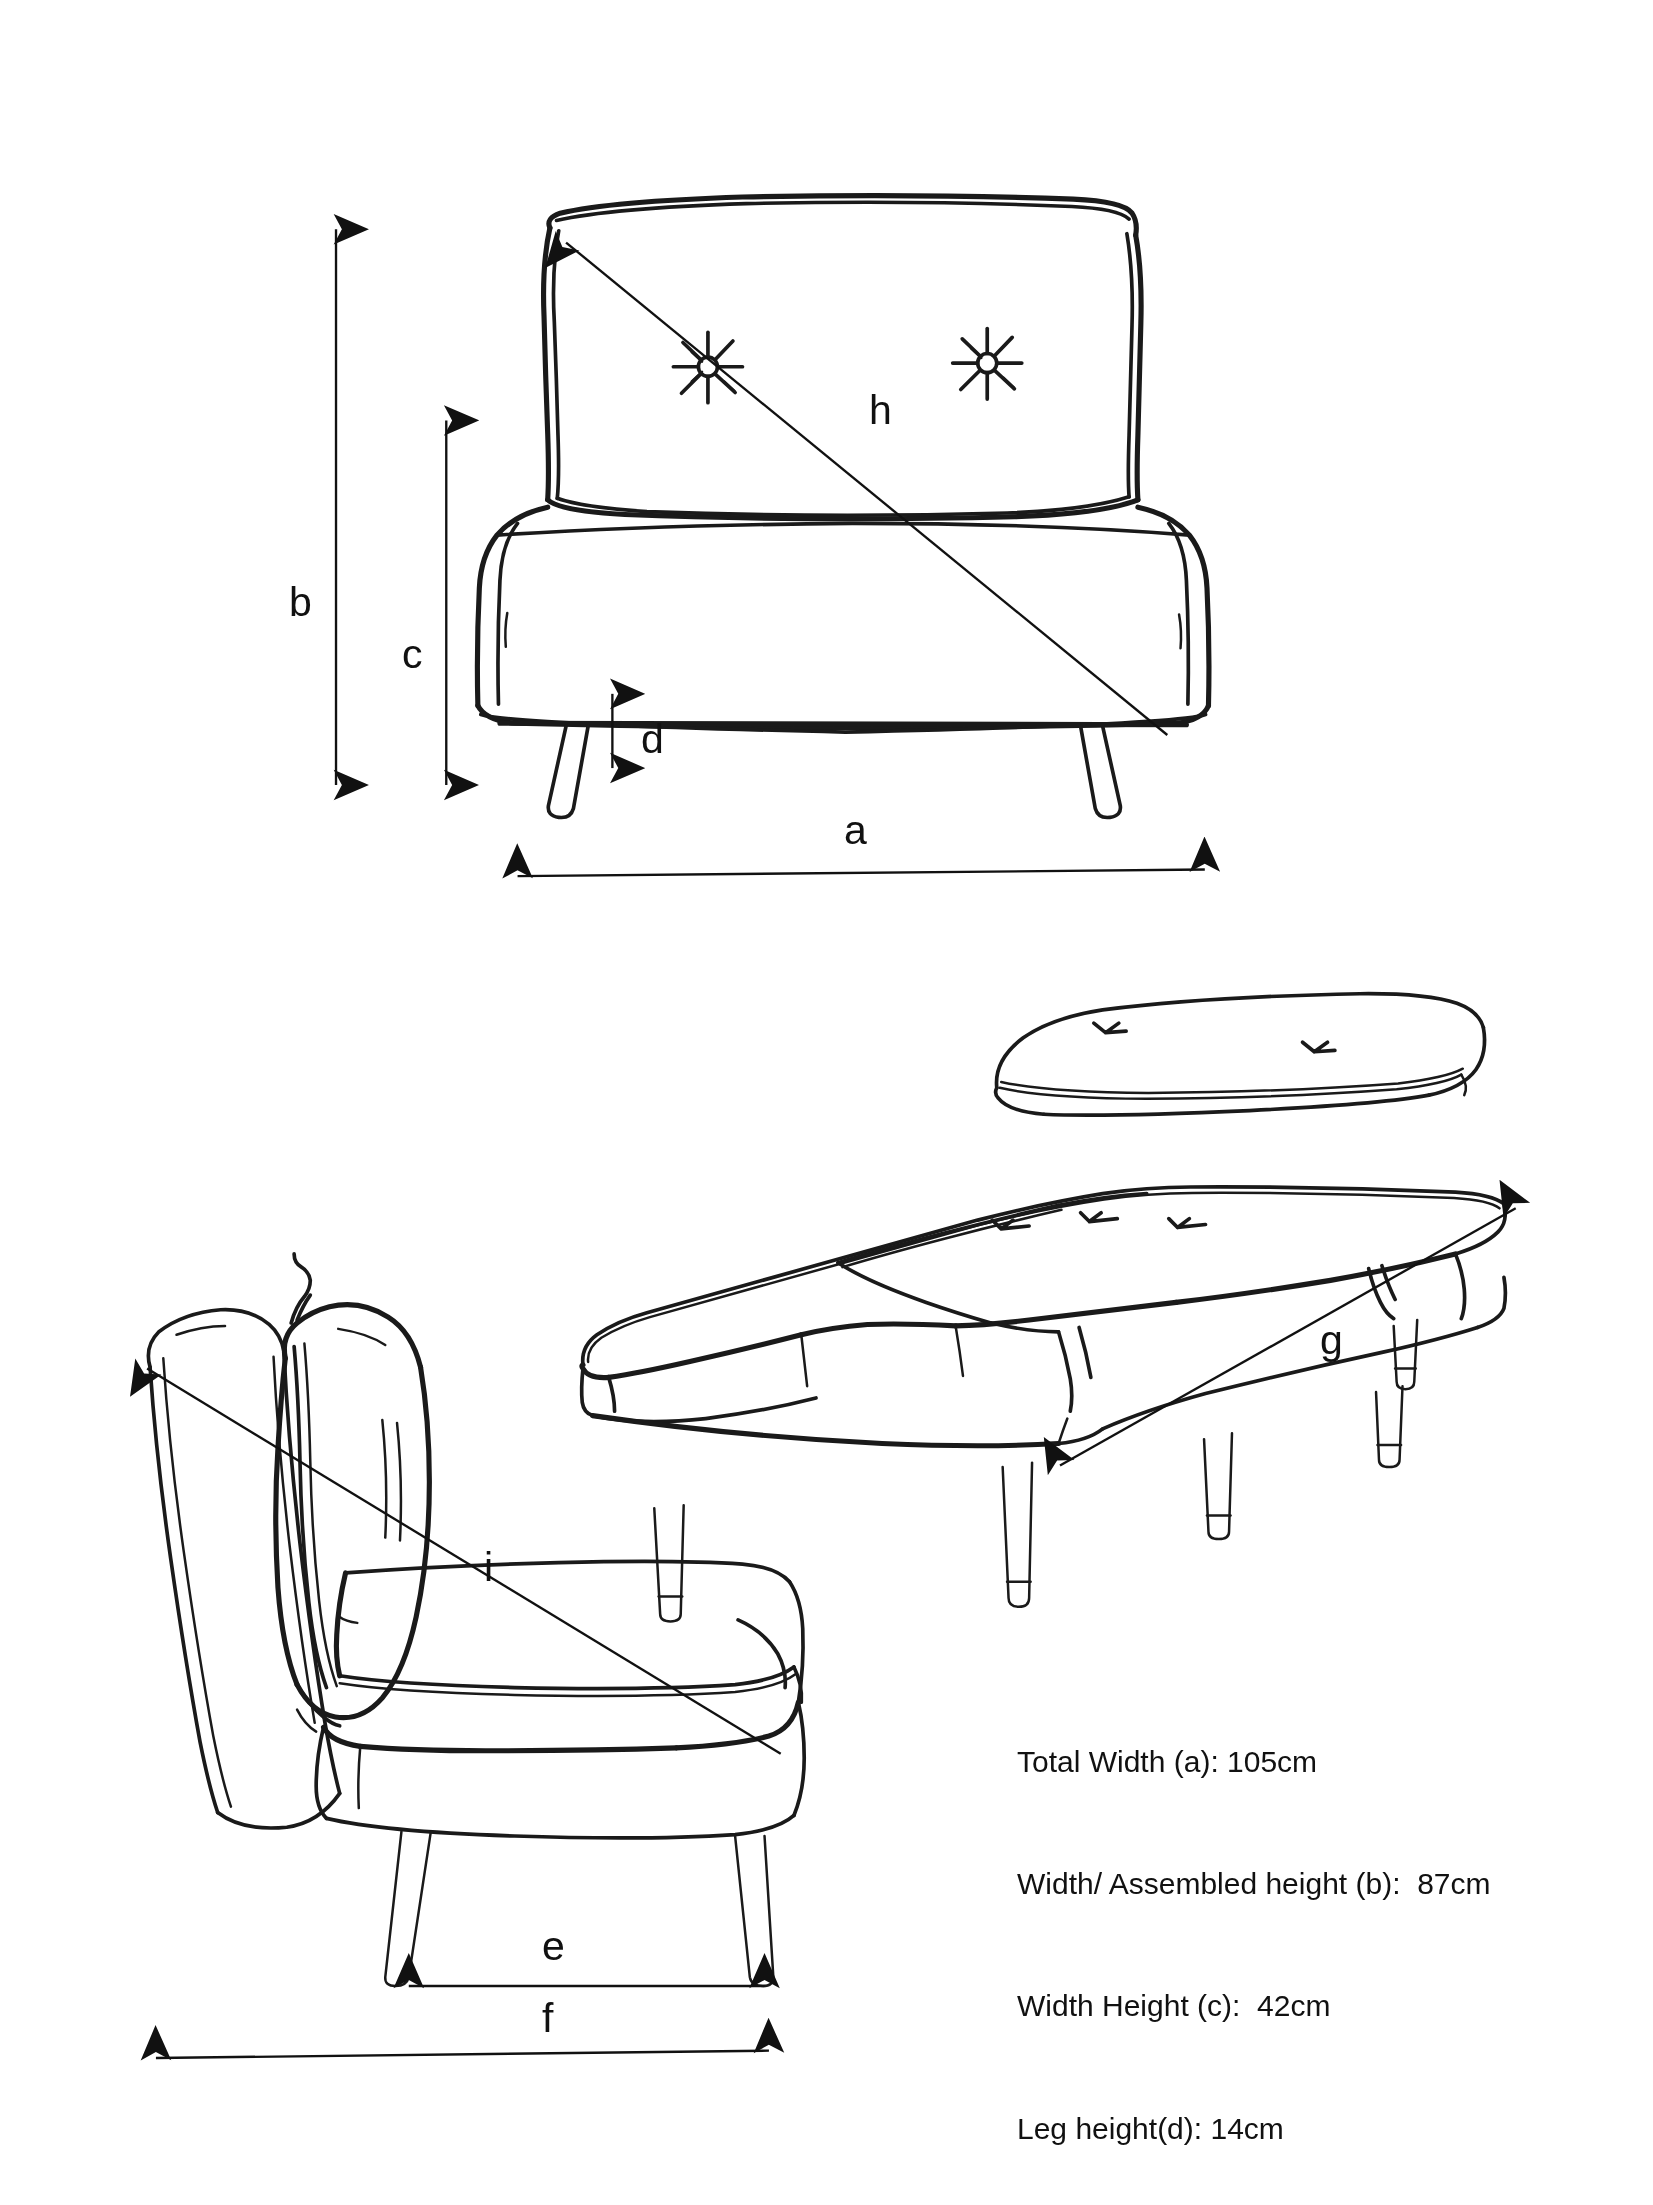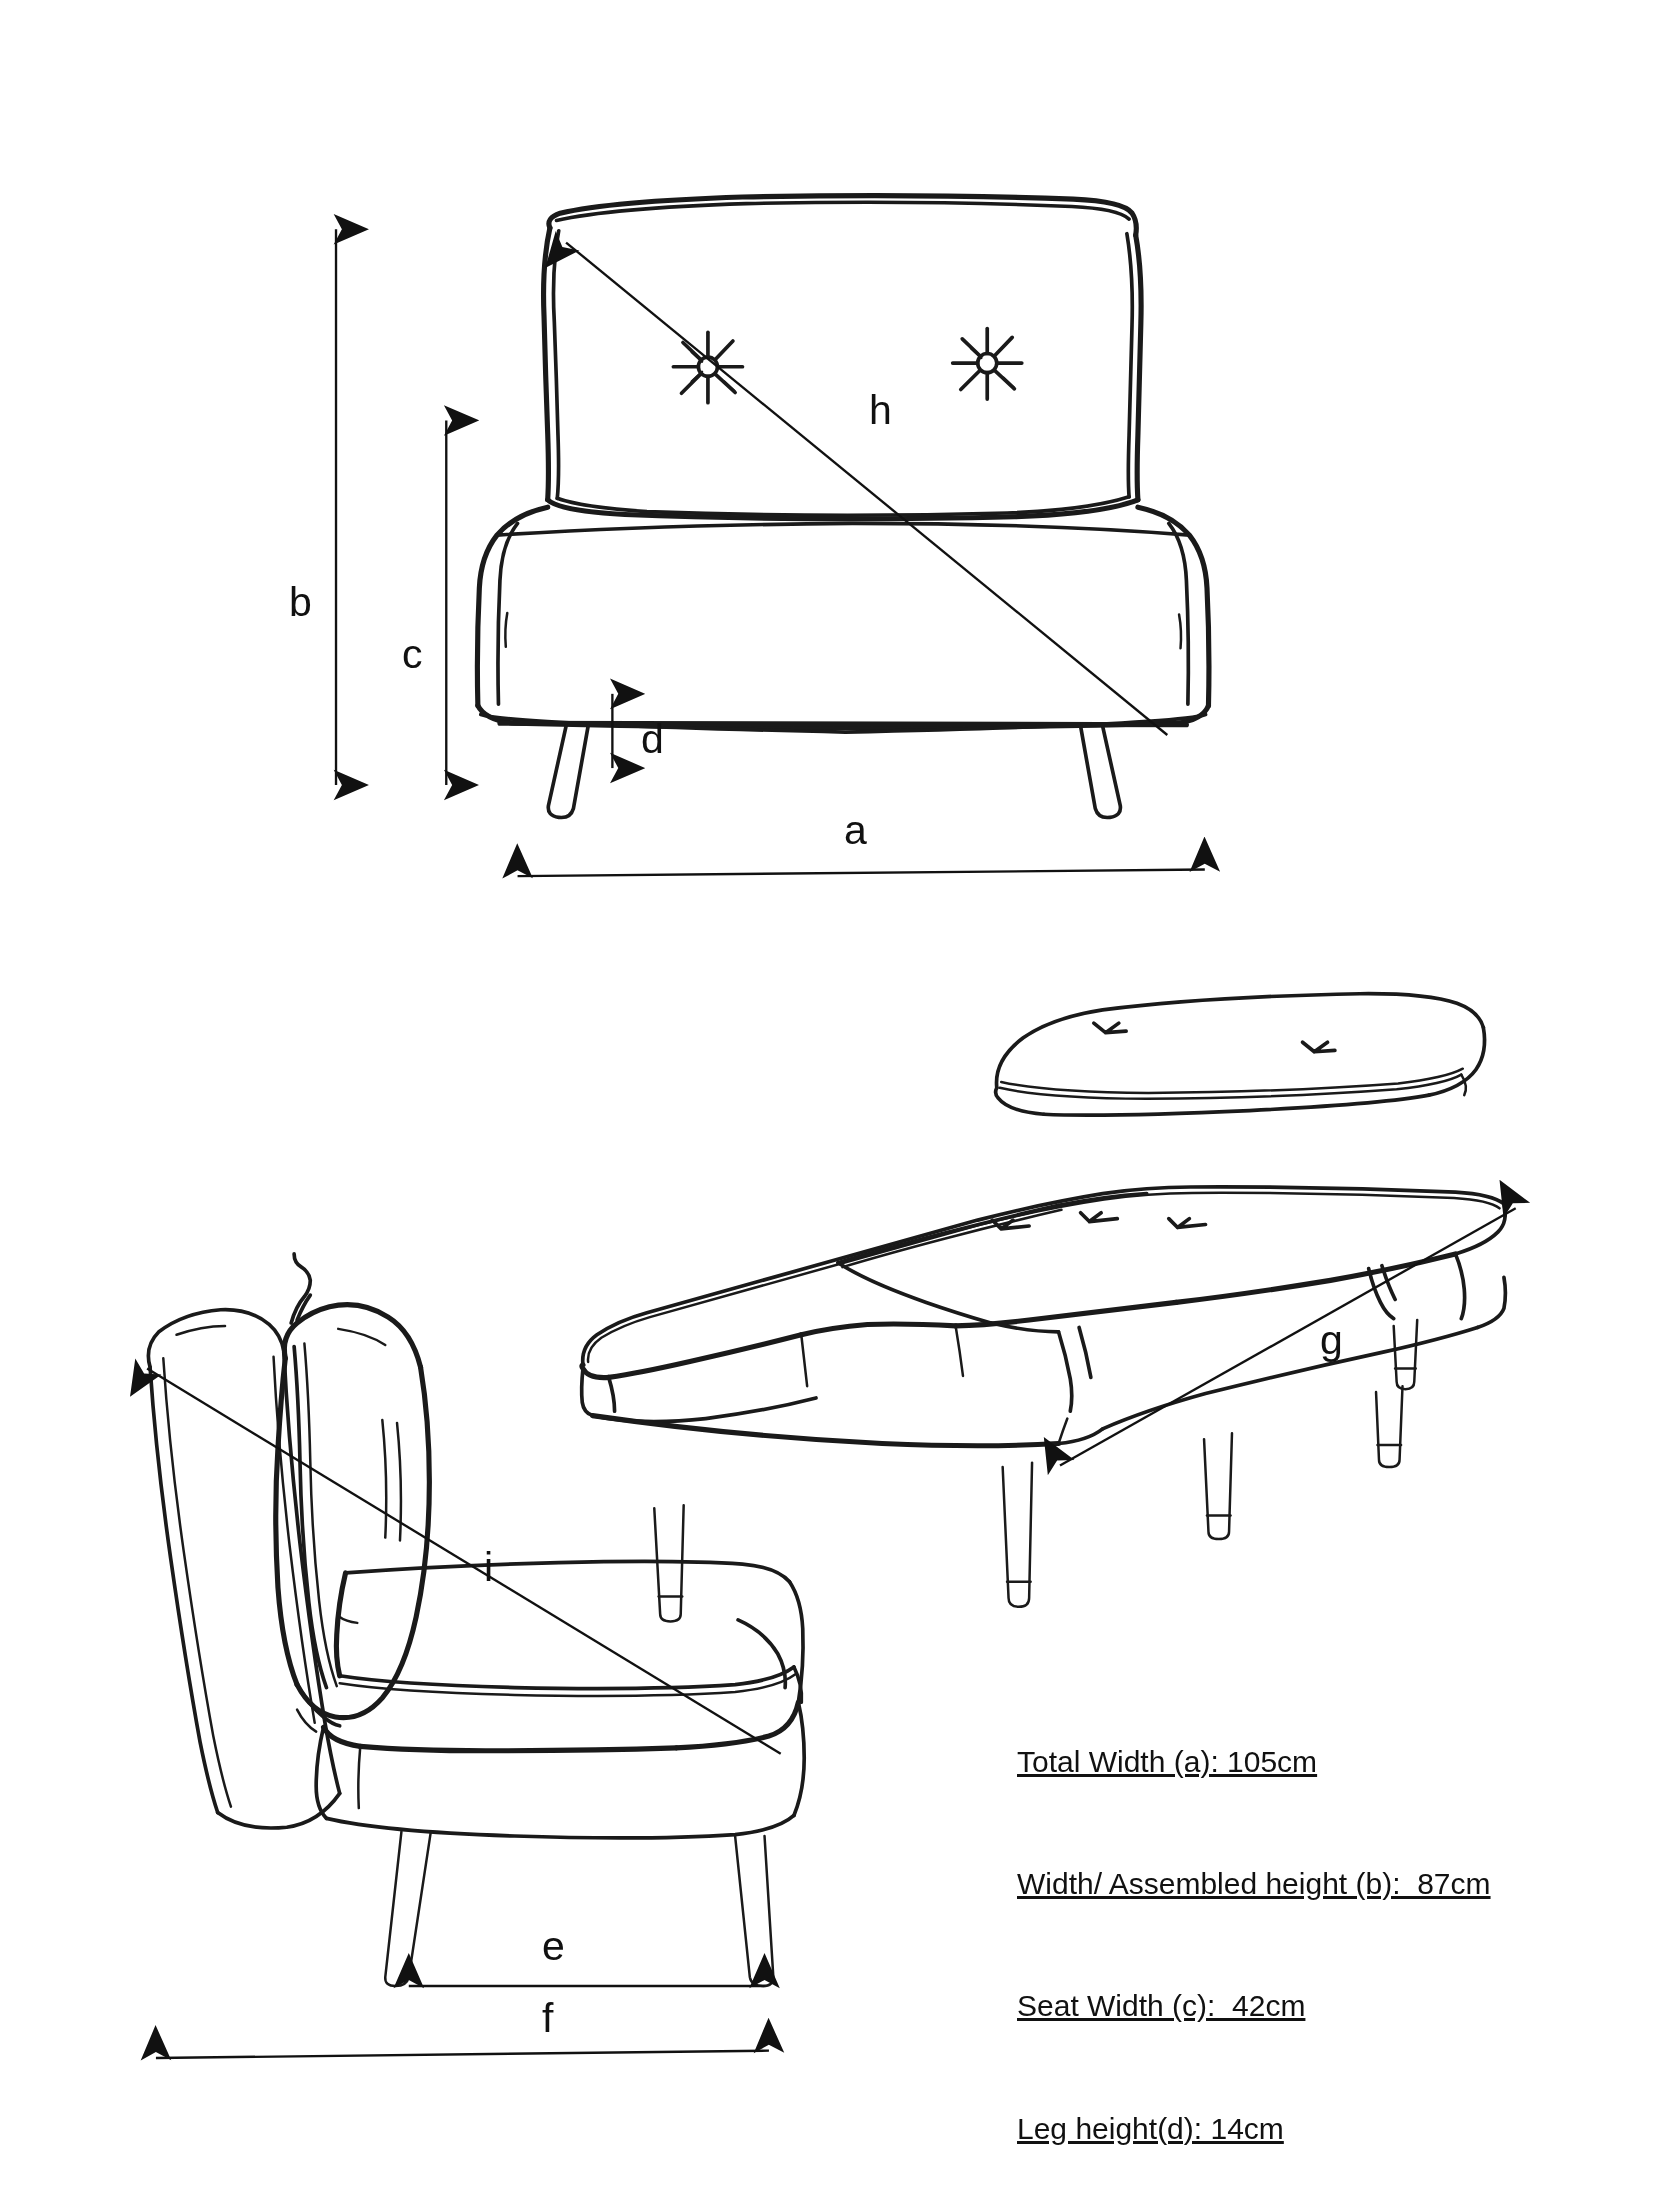--- a/index.html
+++ b/index.html
@@ -14,21 +14,21 @@
   .dimlabel{
     position:absolute;font-family:"Liberation Sans",sans-serif;
     font-size:41px;line-height:1;color:#111;font-weight:400;
     letter-spacing:0px;
   }
   .legend{
     position:absolute;left:1017px;top:1660px;width:559px;
     font-family:"Liberation Sans",sans-serif;
     font-size:30px;line-height:1.36;color:#111;white-space:pre;
   }
-  .legend div{white-space:pre;text-decoration:underline;}
+  .legend div{white-space:pre;}
 </style>
 </head>
 <body>
 
 <div class="stage">
 
   <svg class="art" viewBox="0 0 2250 3000" xmlns="http://www.w3.org/2000/svg">
     <defs>
       <marker id="arrU" markerWidth="14" markerHeight="16" refX="7" refY="14" orient="auto" markerUnits="strokeWidth">
         <path d="M7,0 L13.5,15 L7,11.5 L0.5,15 Z" fill="#111"></path>
@@ -282,21 +282,21 @@
 
   <div class="dimlabel" style="left:484px;top:1547px;">i</div>
 
   <div class="dimlabel" style="left:542px;top:1926px;">e</div>
 
   <div class="dimlabel" style="left:542px;top:1998px;">f</div>
 
   <div class="legend">
     <div>Total Width (a): 105cm</div>
     <div>Width/ Assembled height (b):  87cm</div>
-    <div>Seat Width (c):  42cm</div>
+    <div>Width Height (c):  42cm</div>
     <div>Leg height(d): 14cm</div>
     
     
     
     
     
   </div>
 
 </div>
 

